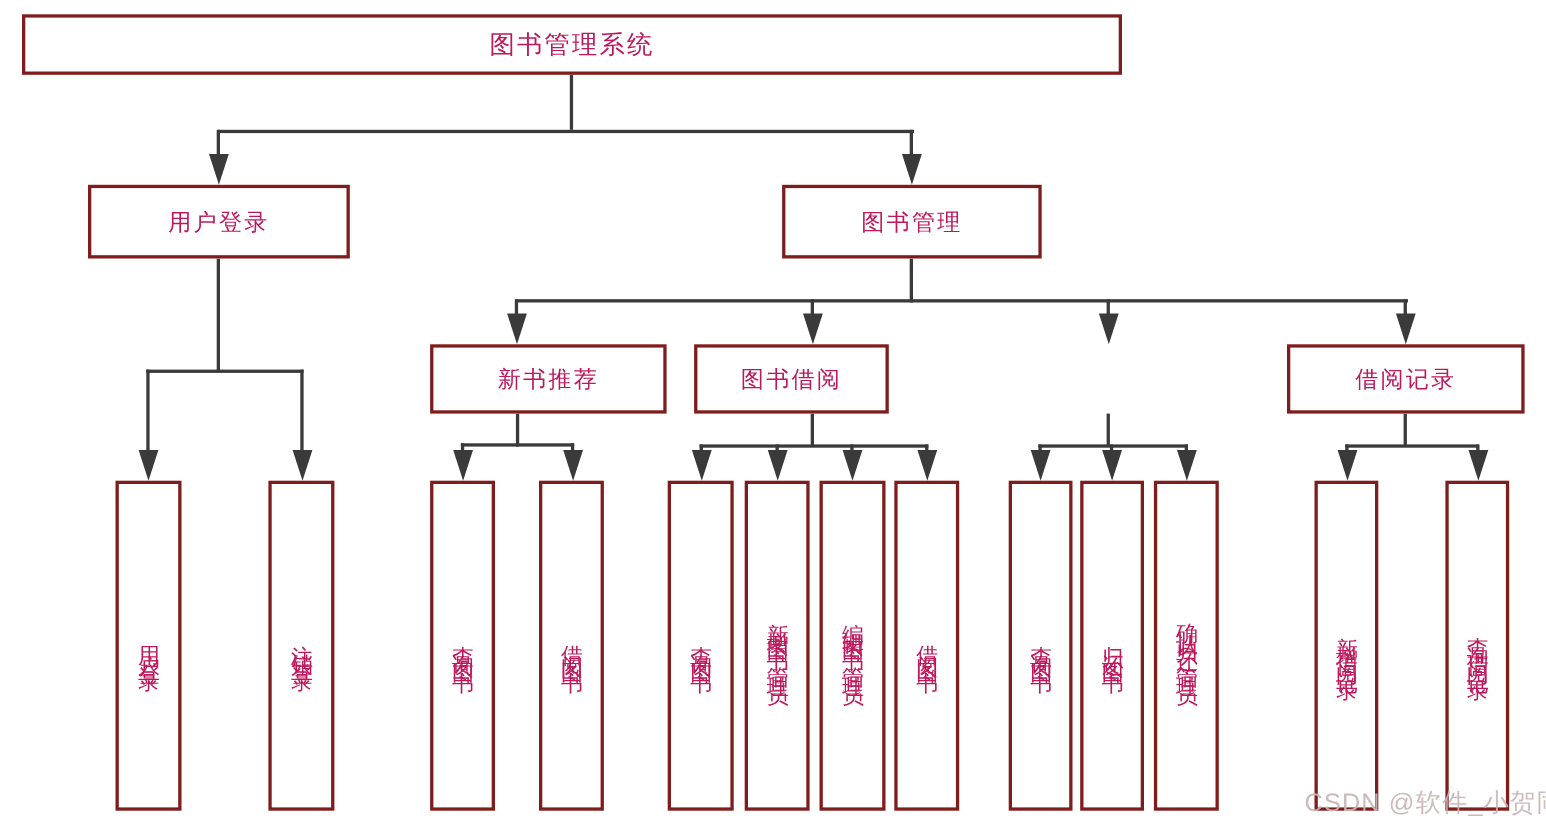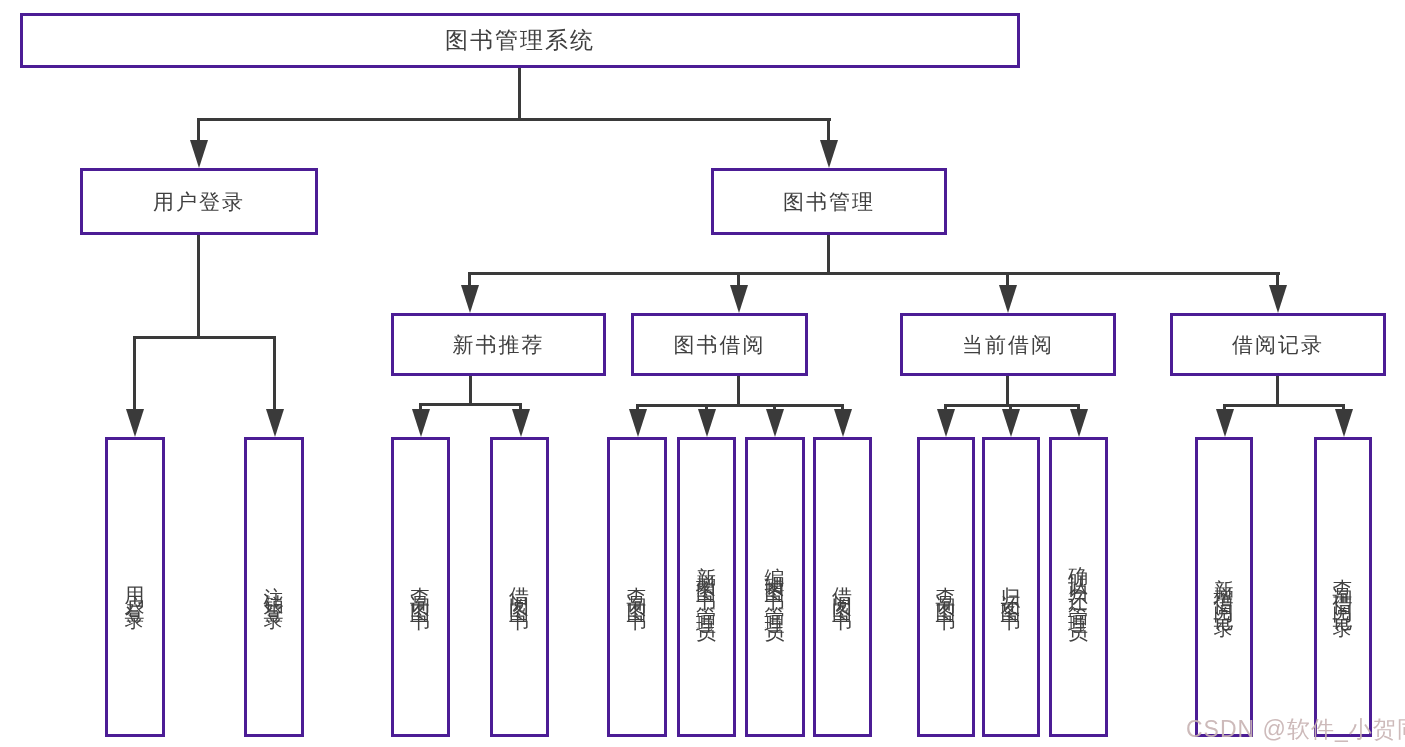--- a/index.html
+++ b/index.html
@@ -10,25 +10,25 @@
   #canvas{
     position:relative;
     width:1405px;height:747px;
     background:#ffffff;
     overflow:hidden;
   }
   .box{
     position:absolute;
     box-sizing:border-box;
     background:#ffffff;
-    border:3px solid #4c1d95;
+    border:3px solid #7f1d1d;
     display:flex;
     align-items:center;
     justify-content:center;
-    color:#404040;
+    color:#be185d;
     font-size:21px;
     letter-spacing:2px;
     white-space:nowrap;
     z-index:2;
   }
   .box.root{font-size:23px;}
   .box.v{
     writing-mode:vertical-rl;
     font-size:20px;
     letter-spacing:8px;
@@ -63,21 +63,20 @@
   <div class="box root" style="left:20px;top:13px;width:1000px;height:55px;">图书管理系统</div>
 
   <div class="box" style="left:80px;top:168px;width:238px;height:67px;">用户登录</div>
 
   <div class="box" style="left:711px;top:168px;width:236px;height:67px;">图书管理</div>
 
   <div class="box" style="left:363px;top:313px;width:215px;height:63px;margin-left:28px;">新书推荐</div>
 
   <div class="box" style="left:631px;top:313px;width:177px;height:63px;">图书借阅</div>
 
-  <div class="box" style="left:900px;top:313px;width:216px;height:63px;">当前借阅</div>
 
   <div class="box" style="left:1170px;top:313px;width:216px;height:63px;">借阅记录</div>
 
   <div class="box v" style="left:105px;top:437px;width:60px;height:300px;">用户登录</div>
 
   <div class="box v" style="left:244px;top:437px;width:60px;height:300px;">注销登录</div>
 
   <div class="box v" style="left:391px;top:437px;width:59px;height:300px;">查询图书</div>
 
   <div class="box v" style="left:490px;top:437px;width:59px;height:300px;">借阅图书</div>

